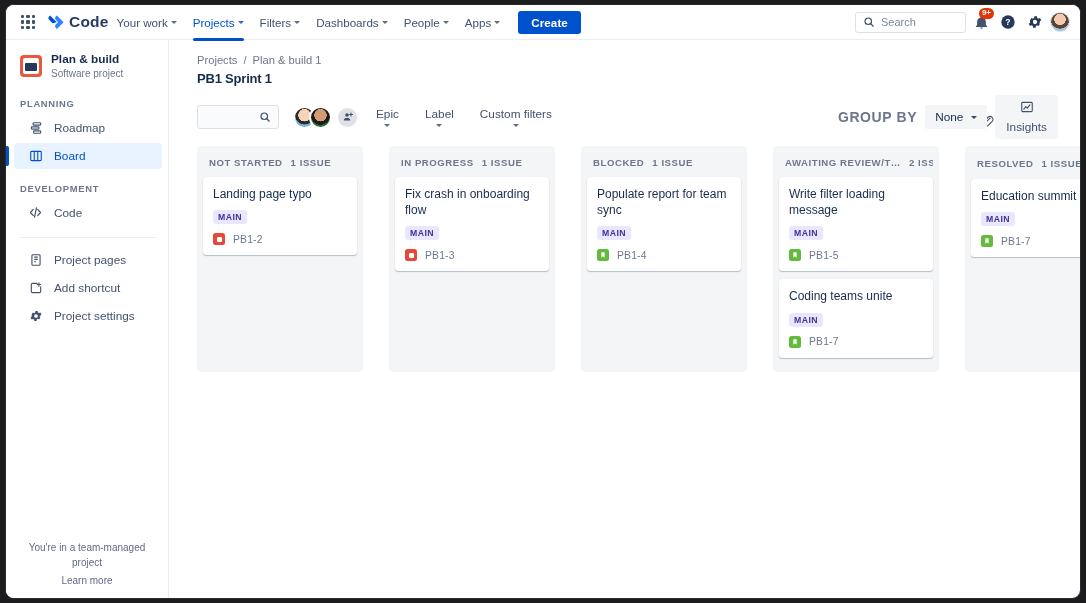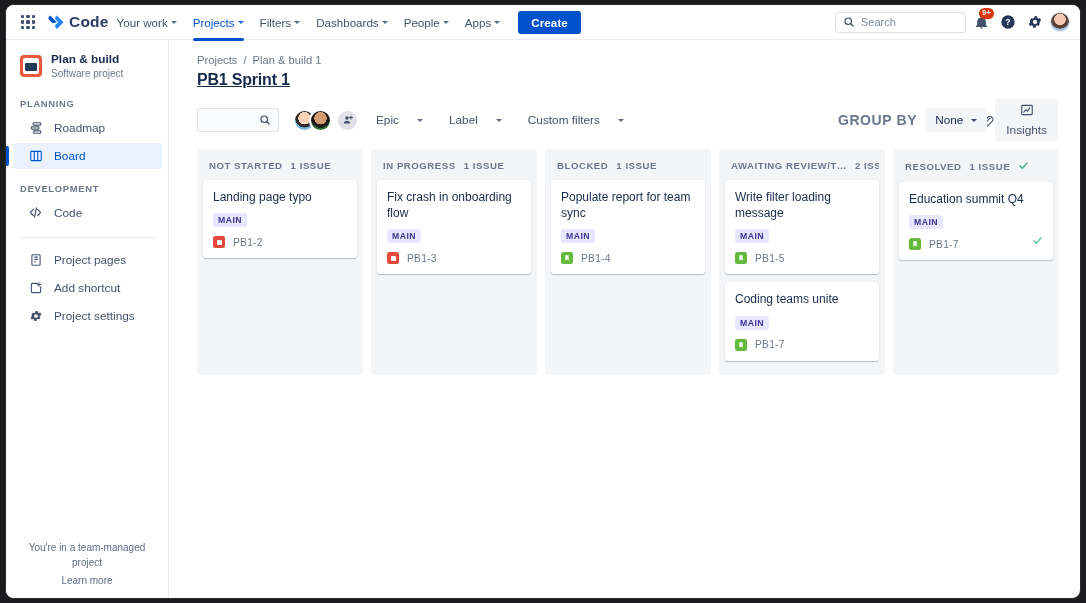--- a/index.html
+++ b/index.html
@@ -45,21 +45,21 @@
     content:""; position:absolute; left:8px; right:8px; bottom:0; height:2.5px; background:#0052cc; border-radius:2px;
   }
   .caret { width:0;height:0;border-left:3.2px solid transparent;border-right:3.2px solid transparent;border-top:3.6px solid currentColor; opacity:.85; margin-top:1px;}
   .create-btn {
     background:#0052cc; color:#fff; font-size:11.6px; font-weight:700;
     padding: 5px 13px; border-radius:3px; margin-left:10px; cursor:pointer; letter-spacing:.1px;
   }
   .nav-right { margin-left:auto; display:flex; align-items:center; gap: 3px; }
   .search-box {
     display:flex; align-items:center; gap:6px;
-    width:131px; height:21px; border:1px solid #dfe1e6; border-radius:3px;
+    width:111px; height:21px; border:1px solid #dfe1e6; border-radius:3px;
     padding: 0 7px; background:#fff; cursor:text;
   }
   .search-box span.ph { font-size:11px; color:#7a869a; }
   .icon-btn { width:24px;height:24px;display:flex;align-items:center;justify-content:center;border-radius:3px;cursor:pointer;position:relative;}
   .badge {
     position:absolute; top:-2px; right:-1px; background:#de350b; color:#fff;
     font-size:8px; font-weight:700; border-radius:7px; padding:1px 3px; line-height:1.1;
     min-width:15px; text-align:center;
   }
   .avatar-top { width:20px;height:20px;border-radius:50%;
@@ -96,54 +96,54 @@
   .side-divider { height:1px; background:#ebecf0; margin:10px 12px 8px 14px; }
   .side-footer { margin-top:auto; padding: 0 10px 14px; text-align:center; }
   .side-footer .f1 { font-size:10px; color:#5e6c84; line-height:1.5;}
   .side-footer .f2 { font-size:10px; color:#5e6c84; margin-top:5px; cursor:pointer;}
 
   
   #main { flex:1; padding: 14px 22px 0 28px; overflow:hidden; position:relative;}
   .breadcrumb { display:flex; align-items:center; gap:6px; font-size:11.2px; color:#6b778c; }
   .breadcrumb a { color:#6b778c; text-decoration:none; cursor:pointer;}
   .breadcrumb .sep { color:#6b778c; }
-  .page-title { font-size:16px; font-weight:700; color:#172b4d; margin-top:5px; letter-spacing:-.2px;text-decoration:underline;}
+  .page-title { font-size:13px; font-weight:700; color:#172b4d; margin-top:5px; letter-spacing:-.2px;}
   .head-actions { position:absolute; right:22px; top:70px; display:flex; align-items:center; gap:5px; }
   .ha-btn { width:24px;height:24px;display:flex;align-items:center;justify-content:center;border-radius:3px;cursor:pointer;color:#42526e;}
   .ha-btn.more { background:#f4f5f7; }
 
   
   .filterbar { display:flex; align-items:center; gap:0; margin-top:18px; height:26px; position:relative;}
   .board-search {
     width:80px; height:24px; border:1px solid #dfe1e6; border-radius:3px;
     background:#fafbfc; display:flex; align-items:center; justify-content:flex-end; padding:0 7px; cursor:text;
     width: 82px;
   }
   .avatars { display:flex; align-items:center; margin-left:14px; }
   .av { width:23px;height:23px;border-radius:50%; border:2px solid #fff; cursor:pointer;}
   .av.a1 { background: radial-gradient(circle at 50% 38%, #f7d3b8 0 40%, #2f2a28 42% 60%, #6fb3dd 62%); }
   .av.a2 { background: radial-gradient(circle at 50% 38%, #d39c72 0 40%, #1f1a16 42% 62%, #2d6b3d 64%); margin-left:-7px;}
   .av.add { background:#dfe1e6; margin-left:4px; display:flex;align-items:center;justify-content:center;}
   .fdrop {
-    display:flex; align-items:center; gap:18px; font-size:11.8px; color:#42526e;
-    padding:4px 9px; border-radius:3px; cursor:pointer; margin-left:8px; white-space:nowrap;
+    display:flex; align-items:center; gap:2px; font-size:11.8px; color:#42526e;
+    padding:4px 9px; border-radius:3px; cursor:pointer; margin-left:8px; white-space:nowrap;flex-direction:column;
   }
   .fright { margin-left:auto; display:flex; align-items:center; gap:8px;}
   .groupby-lbl { font-size:14px; font-weight:700; color:#6b778c; letter-spacing:.6px;}
   .gb-select {
     display:flex; align-items:center; gap:8px; font-size:11.8px; color:#172b4d; font-weight:400;
     background:#f4f5f7; padding:5px 10px; border-radius:3px; cursor:pointer;
   }
   .insights-btn {
     display:flex; align-items:center; gap:6px; font-size:11.8px; color:#42526e;
     background:#f4f5f7; padding:5px 11px; border-radius:3px; cursor:pointer;flex-direction:column;
   }
 
   
-  .board { display:flex; gap:8px; margin-top:16px; }
+  .board { display:flex; gap:26px; margin-top:16px; }
   .column { width:166px; flex:0 0 166px; background:#f4f5f7; border-radius:4px; padding:0 6px 6px; min-height:177px;}
   .col-head {
     display:flex; align-items:center; gap:8px; padding:11px 6px 9px 6px;
     font-size:9.6px; font-weight:700; color:#6b778c; letter-spacing:.55px; white-space:nowrap; overflow:hidden;
   }
   .col-head .cnt { letter-spacing:.55px; }
   .card {
     background:#fff; border-radius:3px; padding:9px 10px 10px;
     box-shadow: 0 1px 1px rgba(9,30,66,.25), 0 0 1px rgba(9,30,66,.13);
     margin-bottom:8px; cursor:pointer; position:relative;

